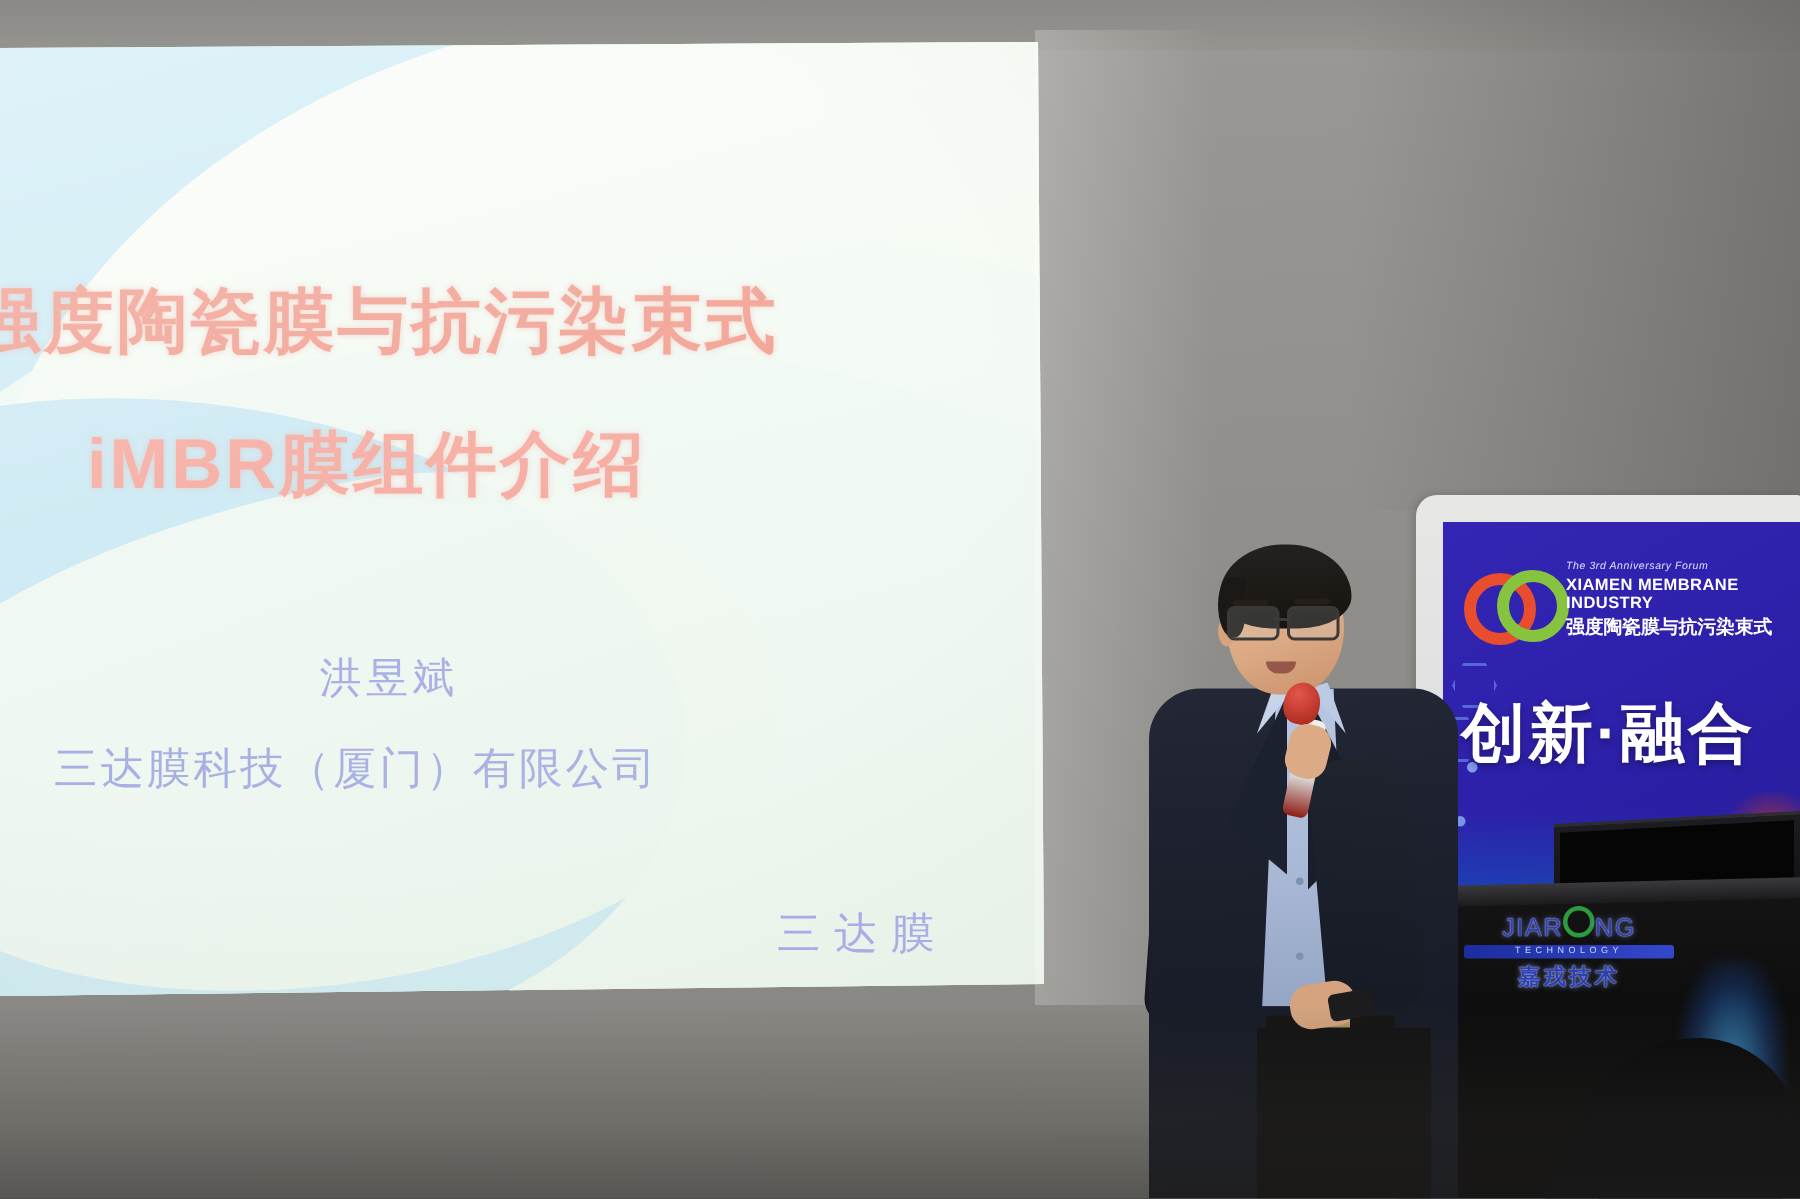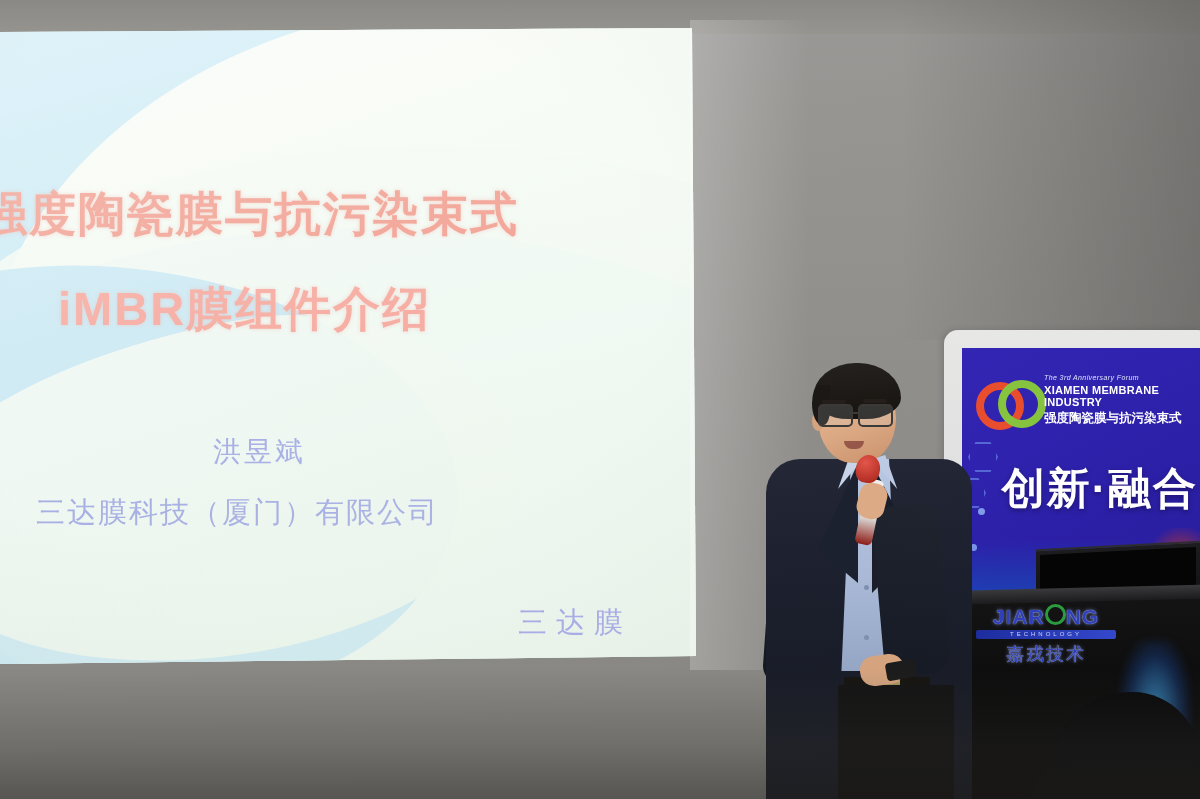--- a/index.html
+++ b/index.html
@@ -183,21 +183,21 @@
     position:absolute;left:82px;top:36px;
     font-size:11px;font-weight:bold;color:#ffffff;letter-spacing:.3px;
     line-height:12px;white-space:nowrap;
   }
   .banner-cn-sub{
     position:absolute;left:82px;top:62px;
     font-size:12.5px;font-weight:bold;color:#ffffff;letter-spacing:0px;white-space:nowrap;
   }
   .banner-headline{
     position:absolute;left:12px;top:112px;
-    width:224px;text-align:right;
+    width:224px;text-align:left;
     font-size:43px;font-weight:bold;color:#ffffff;
     letter-spacing:2px;white-space:nowrap;
     text-shadow:0 2px 5px rgba(0,0,0,.35);
   }
   .banner-tagline{
     position:absolute;left:12px;top:168px;
     width:224px;text-align:center;
     font-size:15px;font-weight:bold;color:#ffffff;letter-spacing:1px;white-space:nowrap;
   }
   .banner-lowglow{
@@ -233,33 +233,33 @@
     width:12px;height:206px;
     background:linear-gradient(90deg,#5c5c5b,#171717);
     transform:skewY(-1deg);
   }
   .podium-logo{
     position:absolute;left:966px;top:604px;
     width:160px;height:56px;
     text-align:center;
   }
   .podium-logo-en{
-    font-size:21px;font-weight:bold;color:#2f40b8;letter-spacing:1px;
+    font-size:17px;font-weight:normal;color:#2f40b8;letter-spacing:1px;
     text-shadow:0 0 4px rgba(140,160,255,.65), 0 0 1px #fff;
     white-space:nowrap;
   }
   .podium-logo-bar{
     margin:1px auto 0;width:140px;height:9px;
     background:linear-gradient(90deg,#1d2d9e,#3448cc);
     border-radius:2px;
     font-size:6px;color:#cfd6ff;letter-spacing:3px;line-height:9px;
   }
   .podium-logo-cn{
     margin-top:3px;
-    font-size:18px;font-weight:normal;color:#2d3fb5;letter-spacing:2px;
+    font-size:15px;font-weight:bold;color:#2d3fb5;letter-spacing:2px;
     text-shadow:0 0 4px rgba(150,170,255,.6), 0 0 1px #fff;
     white-space:nowrap;
   }
   .podium-logo-o{
     display:inline-block;width:15px;height:15px;border-radius:50%;
     border:3px solid #2b9b3e;vertical-align:-1px;
   }
 
   
   .monitor{

